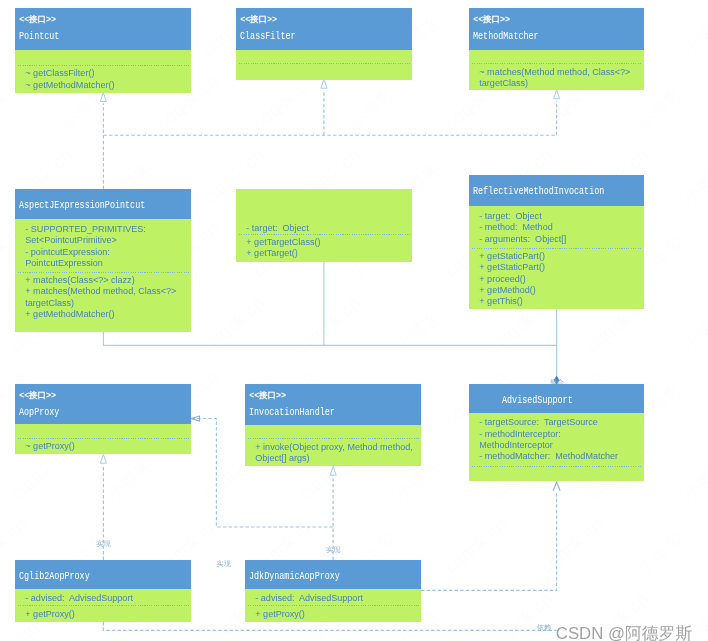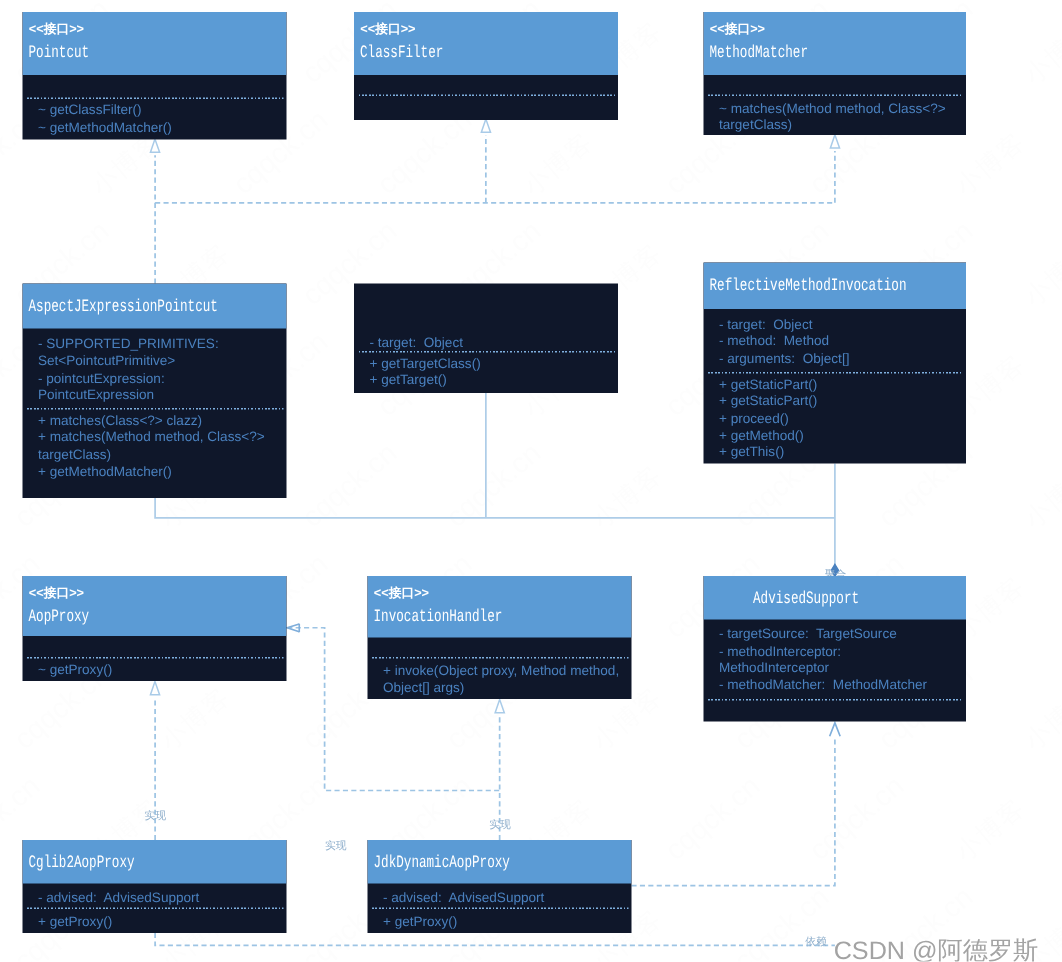--- a/index.html
+++ b/index.html
@@ -1,21 +1,21 @@
 <!DOCTYPE html>
 <html><head>
 <meta charset="utf-8">
 <title>Spring AOP UML Class Diagram</title>
 <style>
   html,body{margin:0;padding:0;}
   body{width:708px;height:641px;background:#ffffff;position:relative;overflow:hidden;
        font-family:"Liberation Sans",sans-serif;-webkit-font-smoothing:antialiased;}
   #stage{position:absolute;left:0;top:0;width:708px;height:641px;}
 
-  .uml{position:absolute;box-sizing:border-box;background:#0f172a;overflow:hidden;}
+  .uml{position:absolute;box-sizing:border-box;background:#bef264;overflow:hidden;}
   .hdr{background:#5B9BD5;box-sizing:border-box;padding:0 0 0 4.2px;position:absolute;left:0;top:0;right:0;z-index:2;}
   .stereo{font-family:"Liberation Sans",sans-serif;font-size:8.5px;font-weight:bold;
           color:#ffffff;line-height:10px;letter-spacing:0px;white-space:nowrap;}
   .cname{font-family:"Liberation Mono",monospace;font-size:11.6px;color:#ffffff;
          line-height:13px;letter-spacing:0px;white-space:nowrap;
          transform:scaleX(0.726);transform-origin:left center;}
   .hdr.iface .stereo{padding-top:5.8px;}
   .hdr.iface .cname{padding-top:5.2px;}
   .hdr.plain .cname{padding-top:8.5px;}
   .body{box-sizing:border-box;position:absolute;left:0;top:0;right:0;bottom:0;}

